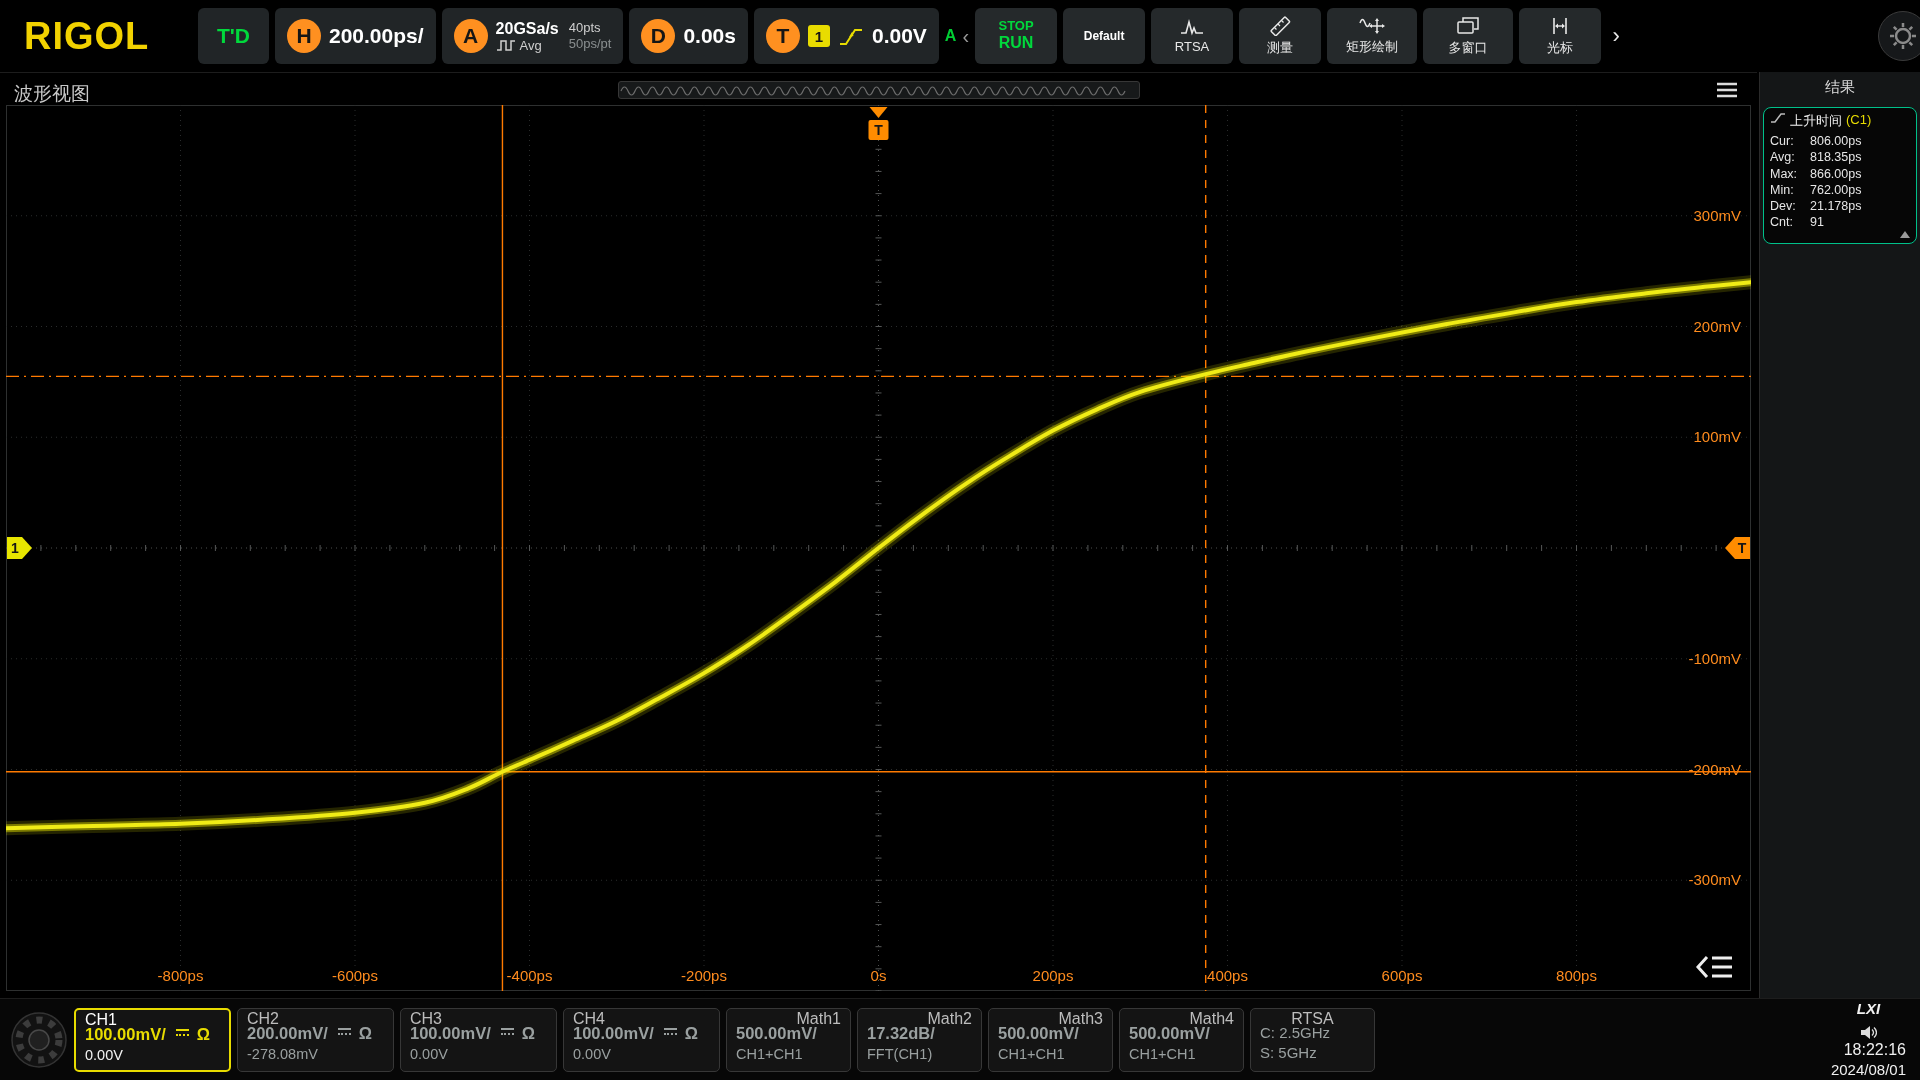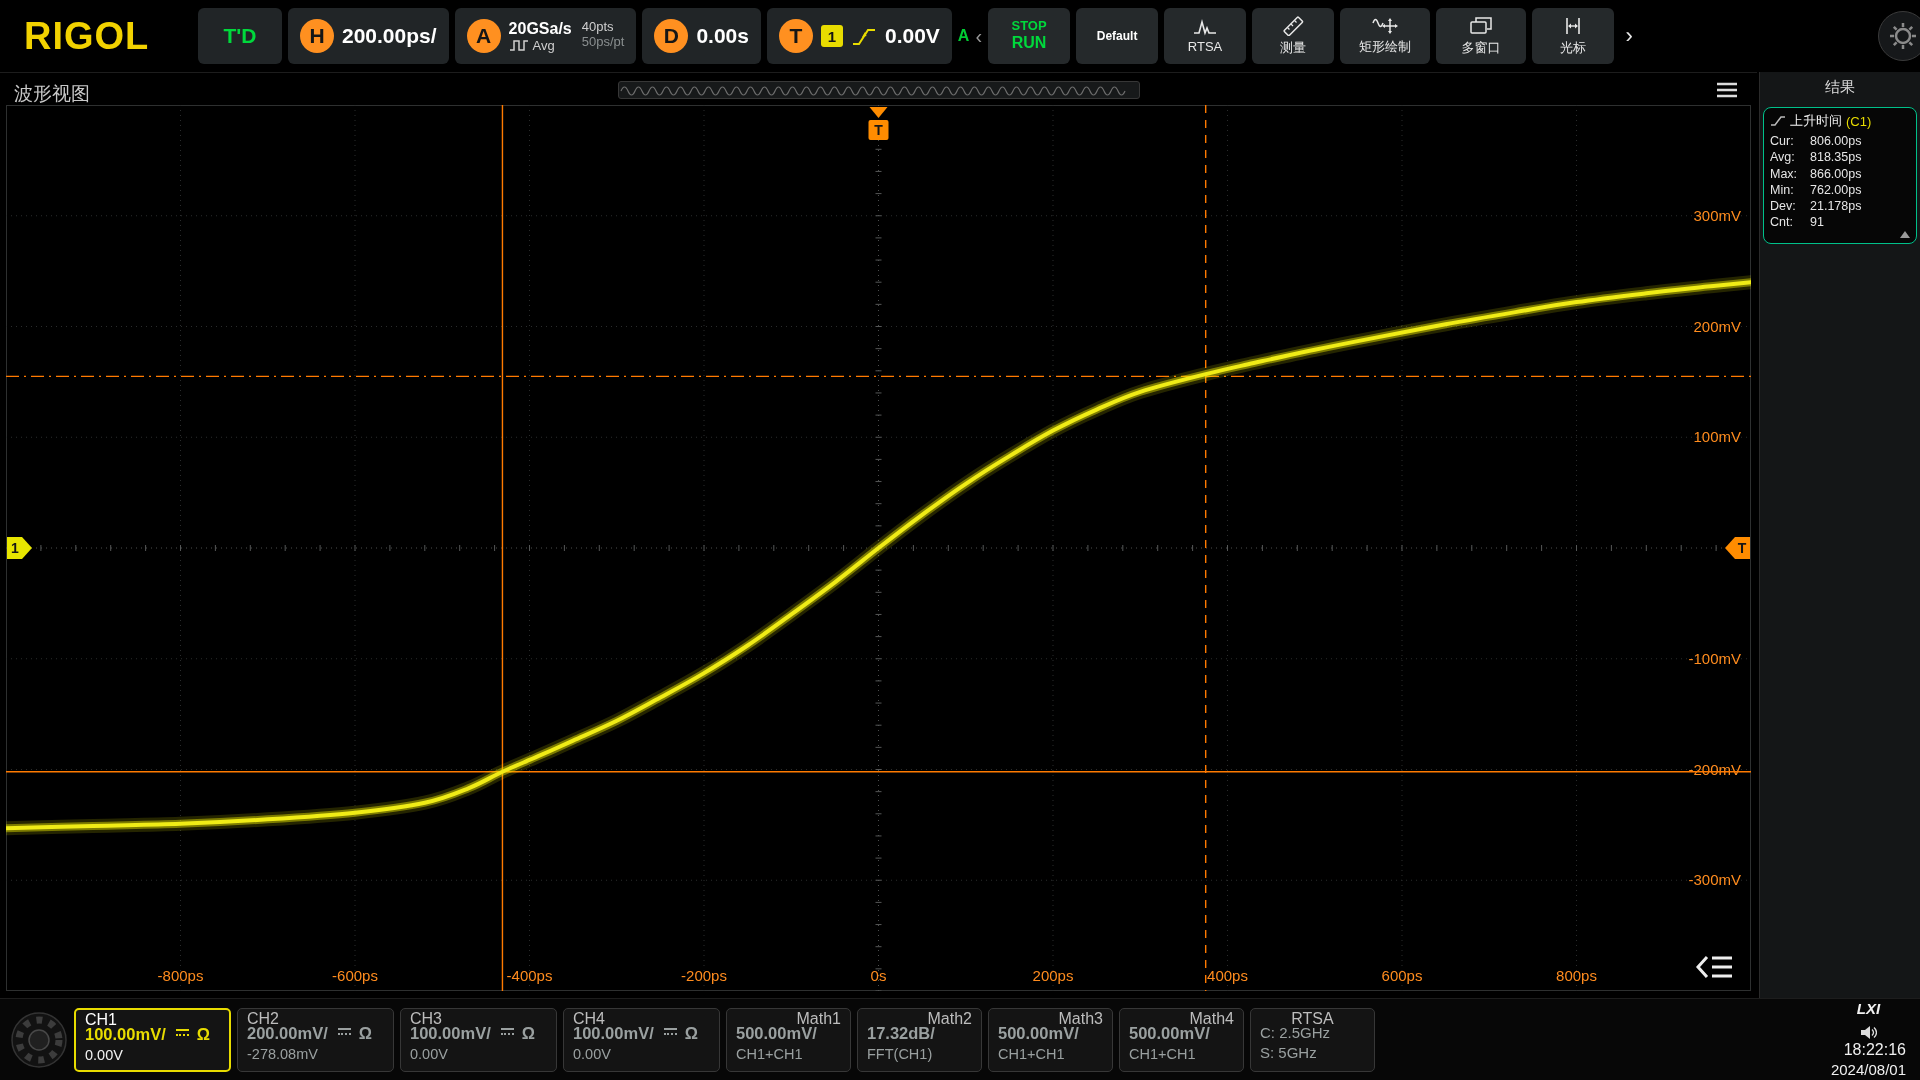--- a/index.html
+++ b/index.html
@@ -7,22 +7,22 @@
   #screen{position:relative;width:1920px;height:1080px;background:#000;overflow:hidden;color:#ddd;}
 
   
   #topbar{position:absolute;left:16px;top:0;width:1920px;height:72px;background:#000;display:flex;align-items:center;gap:6px;padding:0 8px;box-sizing:border-box;}
   #topbar>*{flex:none;}
   .logo{width:168px;font-size:38px;font-weight:900;color:#f2d200;letter-spacing:1px;}
   .tgroup{height:56px;background:#212527;border-radius:6px;display:flex;align-items:center;gap:8px;padding:0 12px;border:none;}
   .badge{width:34px;height:34px;border-radius:50%;background:#ff9020;color:#161616;font-weight:bold;font-size:21px;display:flex;align-items:center;justify-content:center;}
   .bigval{font-size:21px;font-weight:bold;color:#fff;white-space:nowrap;}
   .td-label{color:#00d93c;font-weight:bold;font-size:21px;}
-  .btn-td{width:84px;justify-content:center;}
-  .acq-cols{display:flex;gap:10px;}
+  .btn-td{width:71px;justify-content:center;}
+  .acq-cols{display:flex;gap:10px;align-items:center;}
   .acq-col{display:flex;flex-direction:column;line-height:1.2;}
   .acq-main{font-size:16px;color:#fff;font-weight:bold;white-space:nowrap;}
   .acq-sub{font-size:13px;color:#cfcfcf;display:flex;align-items:center;gap:4px;white-space:nowrap;}
   .acq-dim{color:#8a8f90;}
   .src-box{width:22px;height:22px;background:#e8dc00;color:#141414;font-weight:bold;font-size:15px;border-radius:3px;display:flex;align-items:center;justify-content:center;}
   .auto-a{color:#00cc33;font-weight:bold;font-size:16px;}
   .sep-arrow{color:#9a9a9a;font-size:20px;}
   .toolbtn{width:82px;height:56px;background:#25292b;border:none;border-radius:6px;display:flex;flex-direction:column;align-items:center;justify-content:center;gap:3px;color:#e8e8e8;font-size:13px;cursor:pointer;}
   .toolbtn.wide{width:90px;}
   .stoprun{line-height:1.15;display:flex;flex-direction:column;align-items:center;color:#00d93c;font-weight:bold;}
@@ -37,21 +37,21 @@
   #posbar{position:absolute;left:618px;top:8px;width:522px;height:18px;background:#17191a;border:1px solid #373737;border-radius:3px;box-sizing:border-box;overflow:hidden;}
   #wv-menu{position:absolute;right:18px;top:8px;cursor:pointer;}
   #wv-corner{position:absolute;right:22px;bottom:14px;cursor:pointer;}
   #plot{position:absolute;left:6px;top:32px;}
   #plot text{font-family:"Liberation Sans","DejaVu Sans",sans-serif;}
 
   
   #results{position:absolute;left:1759px;top:72px;width:161px;height:926px;background:#141617;border-left:1px solid #2a2a2a;box-sizing:border-box;padding-top:6px;}
   .res-title{text-align:center;font-size:15px;color:#ddd;margin-bottom:10px;}
   .res-card{margin:0 3px;background:#060606;border:1px solid var(--result_teal,#00c08a);border-radius:8px;padding:4px 6px 12px;position:relative;}
-  .rc-head{display:flex;align-items:center;gap:4px;font-size:13px;color:#f0f0f0;margin-bottom:3px;white-space:nowrap;}
+  .rc-head{display:flex;gap:4px;font-size:13px;color:#f0f0f0;margin-bottom:3px;white-space:nowrap;}
   .rc-src{color:var(--ch1_yellow,#e8dc00);}
   .rc-row{display:flex;font-size:12.5px;line-height:1.3;color:#e6e6e6;}
   .rc-row .k{width:40px;}
   .rc-collapse{position:absolute;right:6px;bottom:5px;width:0;height:0;border:5px solid transparent;border-bottom:7px solid #9a9a9a;border-top:none;}
 
   
   #bottombar{position:absolute;left:0;top:998px;width:1920px;height:82px;background:#070707;border-top:1px solid #1d1d1d;display:flex;align-items:center;gap:6px;padding:0 10px;box-sizing:border-box;}
   #bottombar>*{flex:none;}
   .box{position:relative;height:64px;background:#141414;border:1px solid #373737;border-radius:5px;box-sizing:border-box;color:#9aa0a0;cursor:pointer;}
   .chbox{width:157px;padding:15px 9px 0;}

